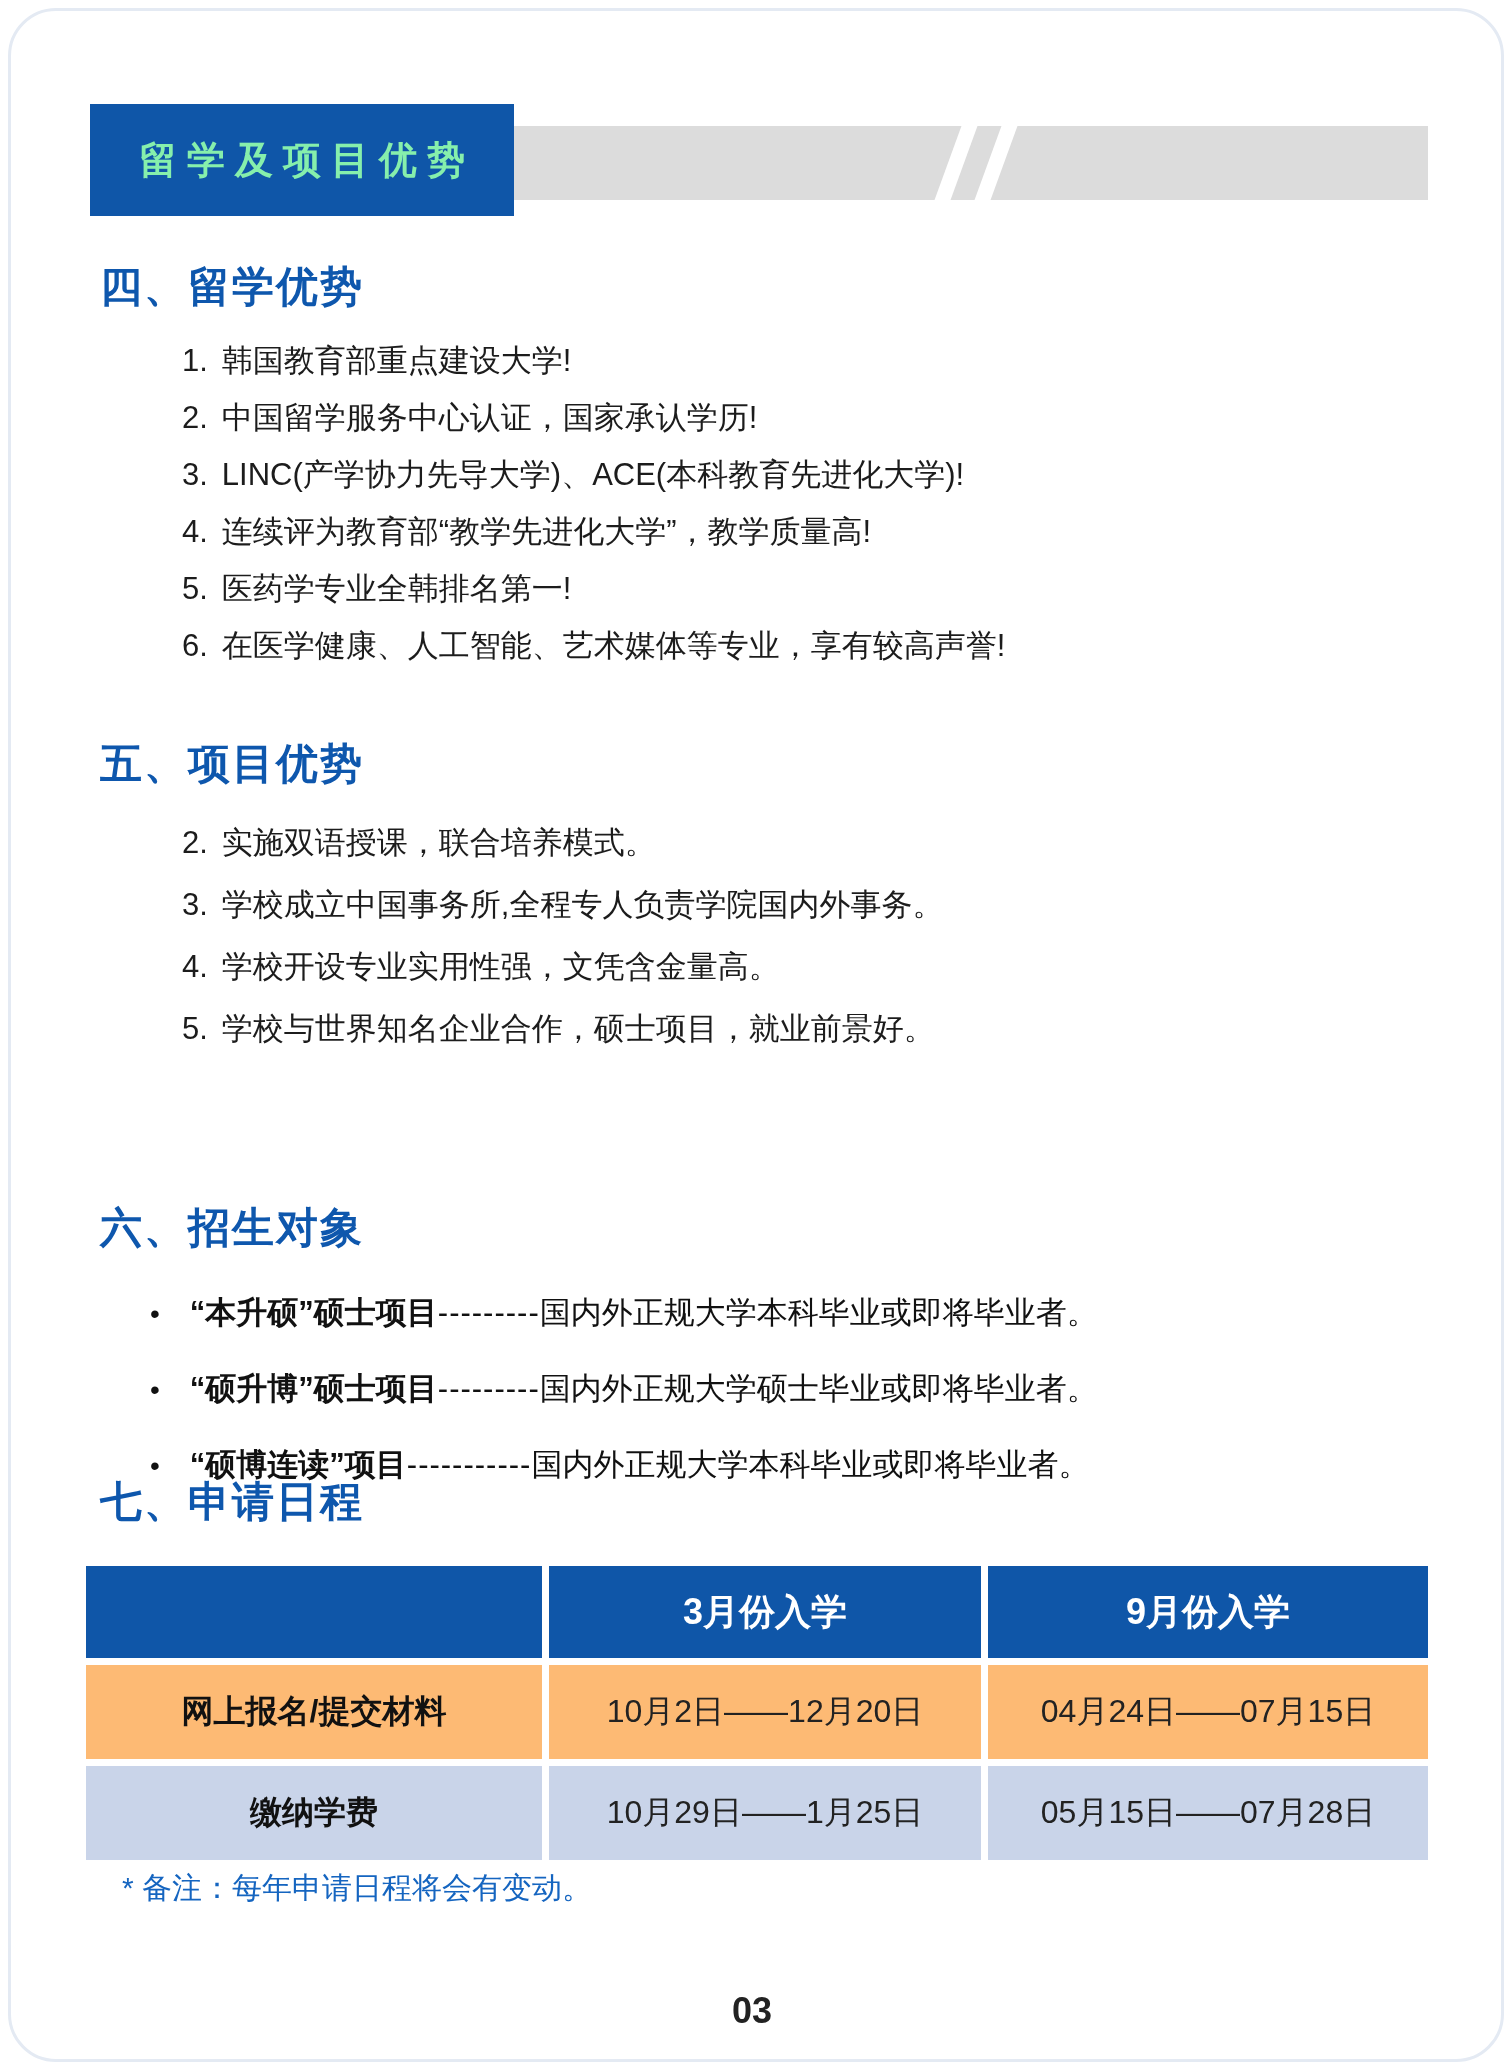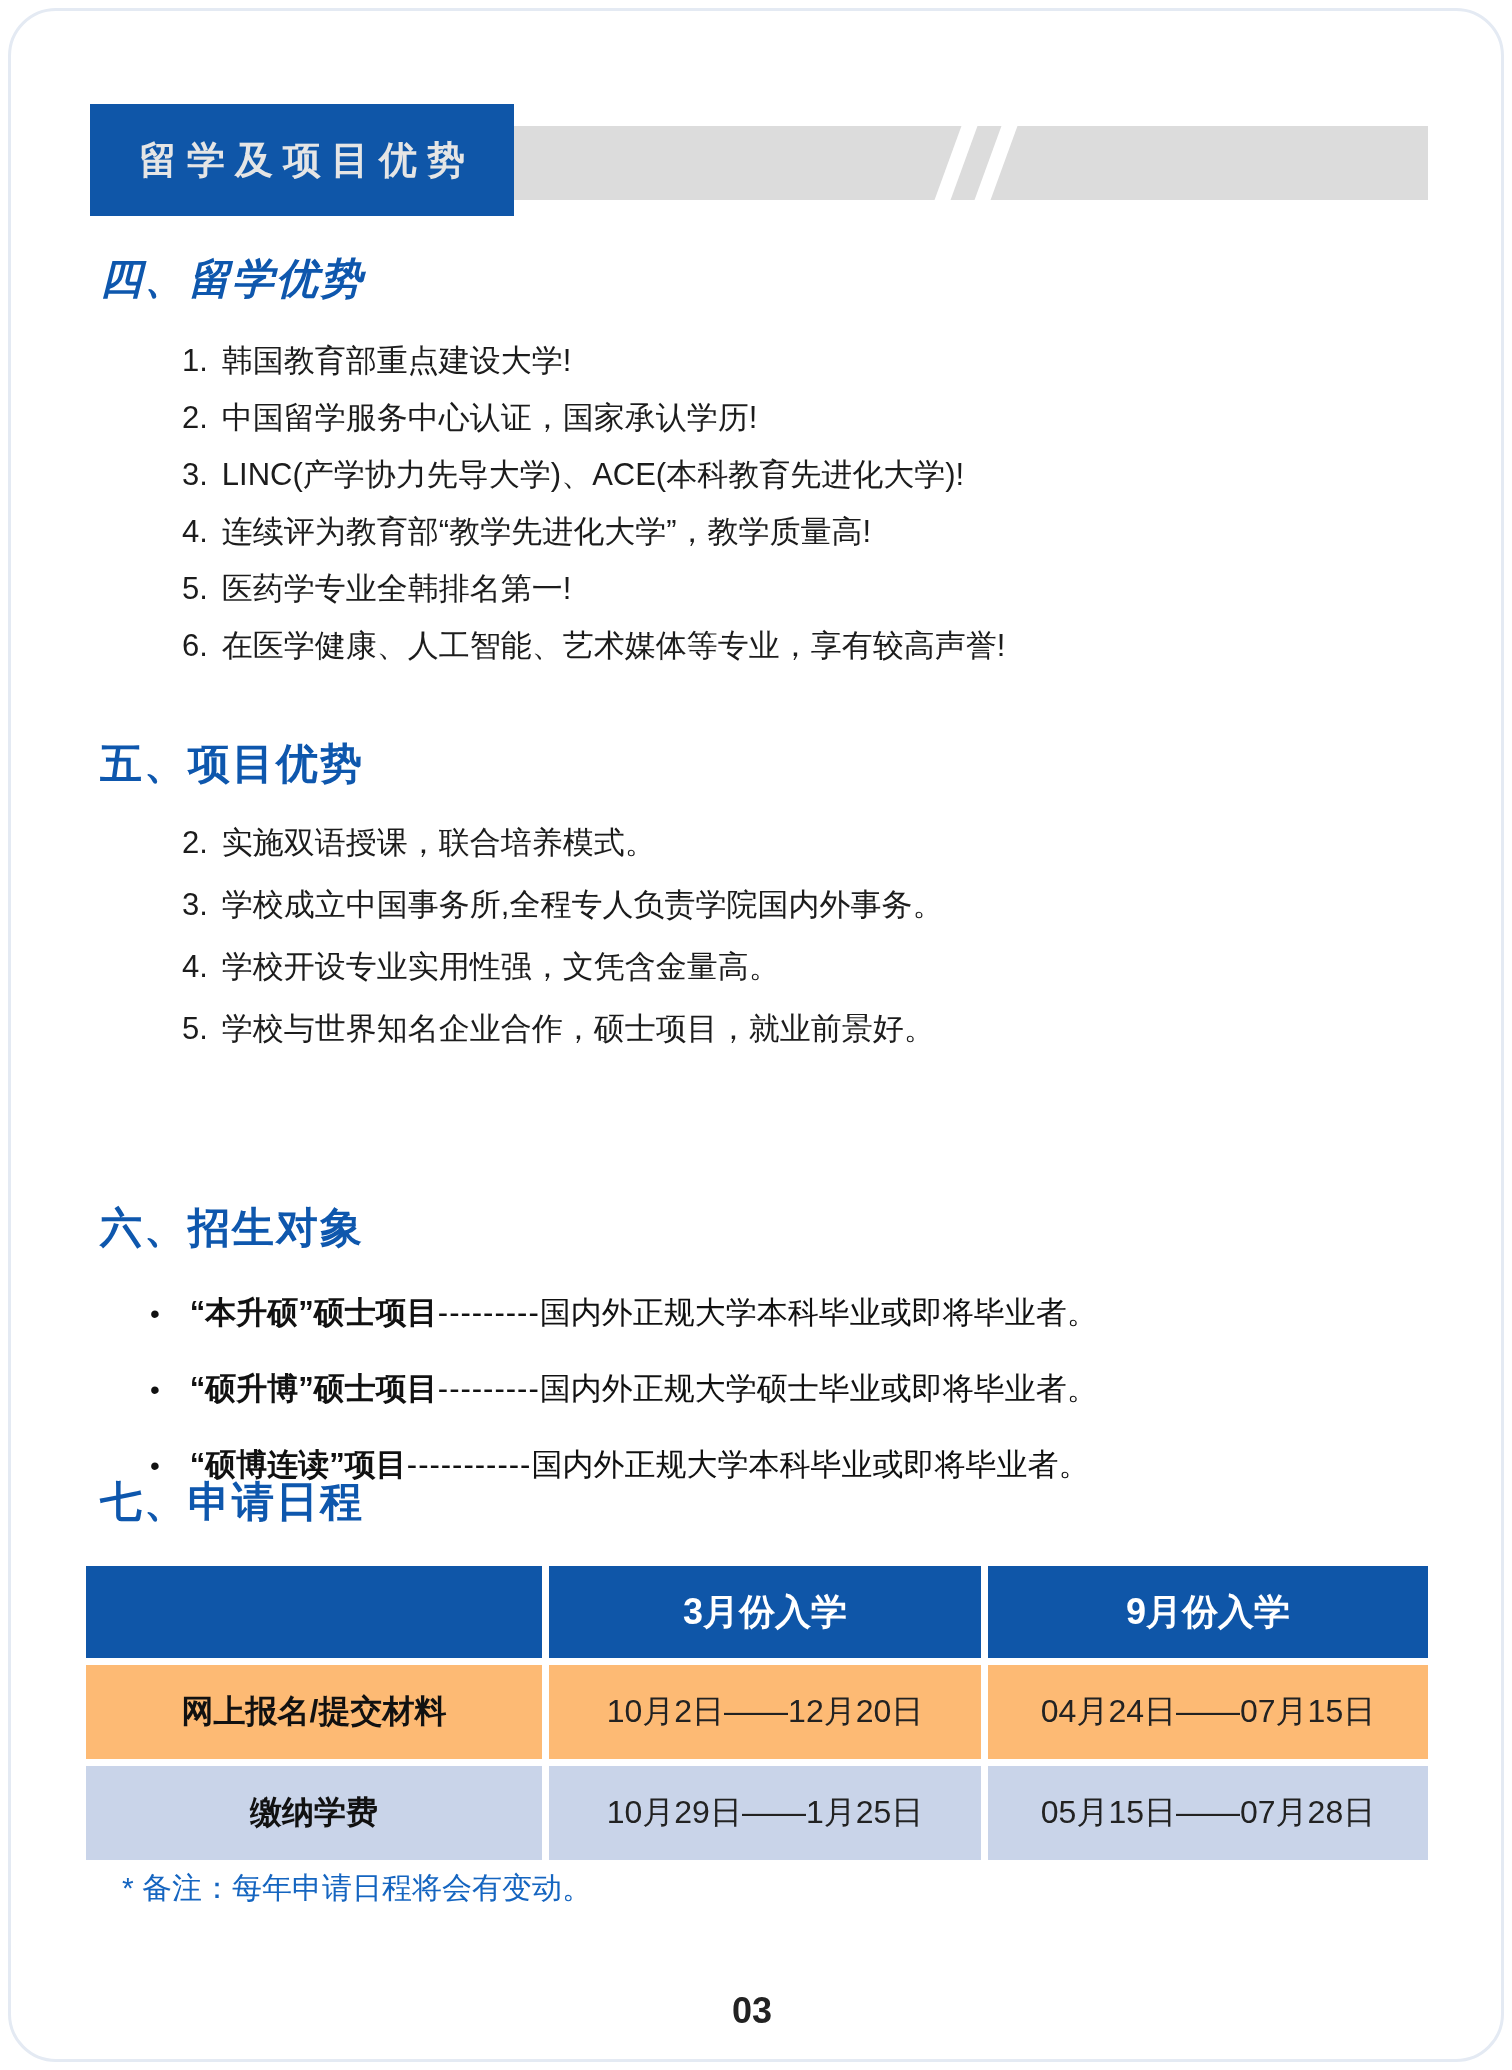--- a/index.html
+++ b/index.html
@@ -8,40 +8,40 @@
     background:#ffffff; overflow:hidden;
     font-family:"Liberation Sans", sans-serif; color:#1c1c1c;
   }
   .page-border {
     position:absolute; inset:8px; border:3px solid #e4eaf3;
     border-radius:48px; pointer-events:none;
   }
   
   .banner-title {
     position:absolute; left:90px; top:104px; width:424px; height:112px;
-    background:#0f56a8; color:#e5e5e5; font-size:38px; font-weight:bold;
+    background:#0f56a8; color:#86efac; font-size:38px; font-weight:bold;
     letter-spacing:10px; text-indent:10px;
     display:flex; align-items:center; justify-content:center; z-index:2;
   }
   .banner-band {
     position:absolute; left:510px; top:126px; width:918px; height:74px;
     background:#dcdcdc; z-index:1;
   }
   .stripe {
     position:absolute; top:-3px; bottom:-3px; width:16px; background:#ffffff;
     transform:skewX(-20deg);
   }
   .stripe.s1 { left:438px; }
   .stripe.s2 { left:478px; }
   
   .sec-h {
     position:absolute; left:100px; margin:0; font-size:42px; font-weight:bold;
     color:#0e57ad; letter-spacing:2px;
   }
-  #h-study    { top:251px;font-style:italic; }
+  #h-study    { top:259px; }
   #h-program  { top:736px; }
   #h-enroll   { top:1200px; }
   #h-schedule { top:1474px; }
   
   .num-list {
     position:absolute; left:182px; margin:0; padding:0; list-style:none;
     font-size:31px; color:#1c1c1c;
   }
   #list-study   { top:342px; }
   #list-program { top:824px; }

